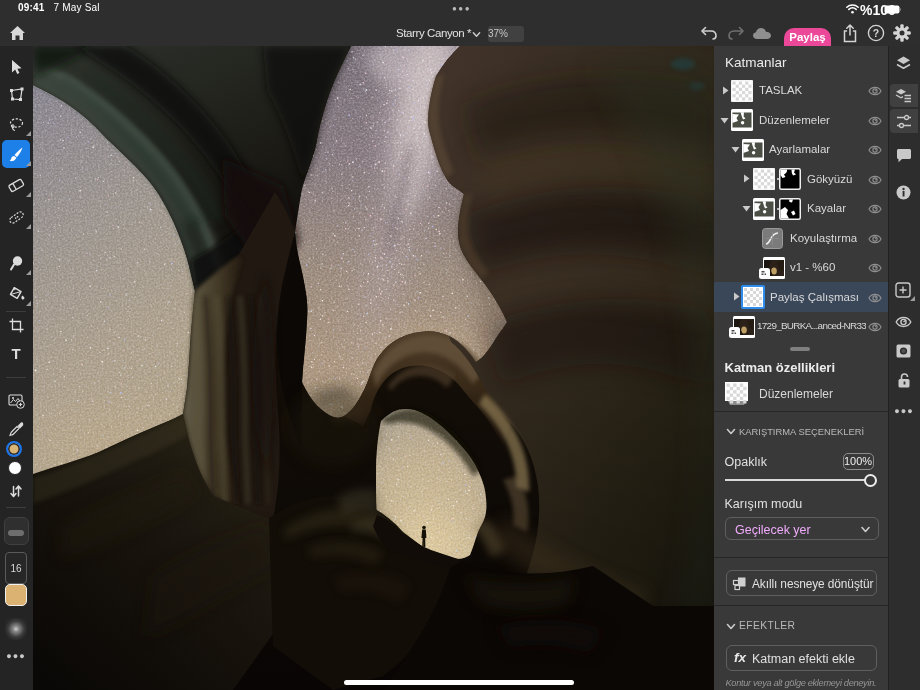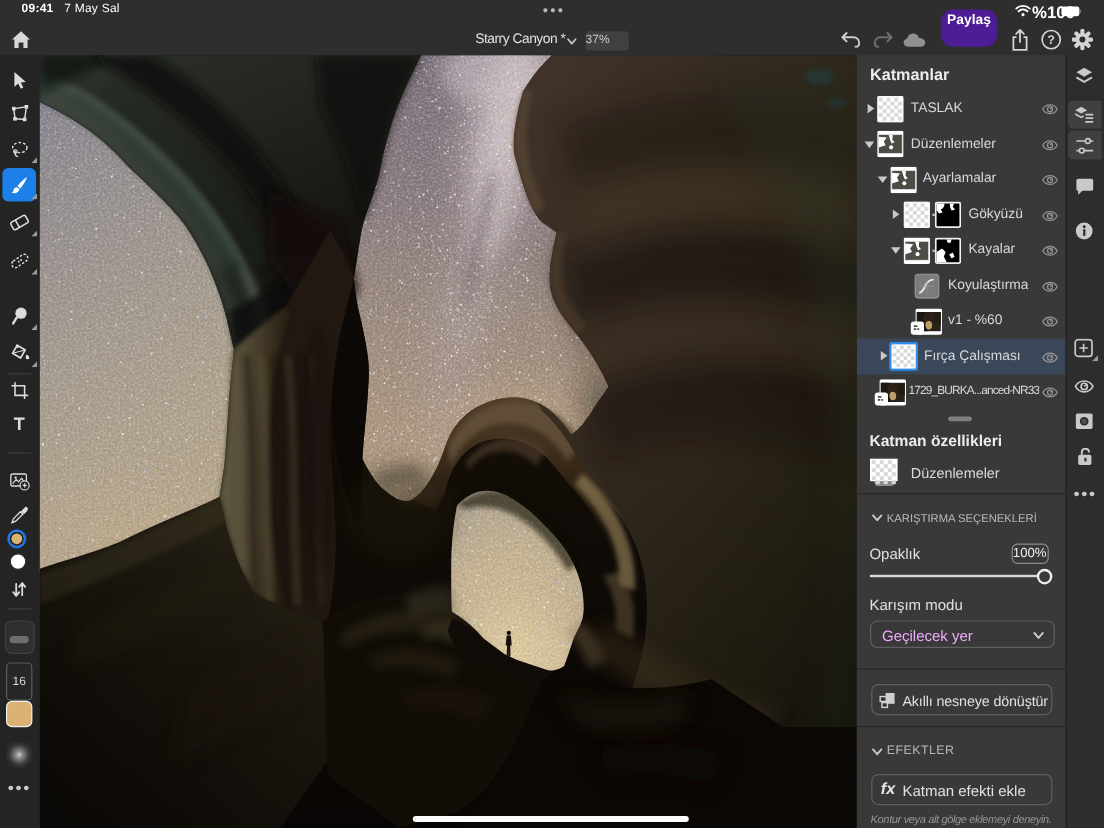--- a/index.html
+++ b/index.html
@@ -26,21 +26,21 @@
     <path d="M5.5,1.5 L2,5 L5.5,8.5" fill="none" stroke="#cfcfcf" stroke-width="1.6" stroke-linecap="round" stroke-linejoin="round"></path>
     <path d="M2.5,5 L11,5 C14,5 16,7 16,9.8 C16,12 14.5,13 13,13" fill="none" stroke="#cfcfcf" stroke-width="1.6" stroke-linecap="round"></path>
   </svg>
 <svg style="position:absolute;left:727px;top:26px" width="18" height="14" viewBox="0 0 18 14">
     <path d="M12.5,1.5 L16,5 L12.5,8.5" fill="none" stroke="#707070" stroke-width="1.6" stroke-linecap="round" stroke-linejoin="round"></path>
     <path d="M15.5,5 L7,5 C4,5 2,7 2,9.8 C2,12 3.5,13 5,13" fill="none" stroke="#707070" stroke-width="1.6" stroke-linecap="round"></path>
   </svg>
 <svg style="position:absolute;left:752px;top:27px" width="20" height="13" viewBox="0 0 20 13">
     <path d="M5,12 C2.8,12 1,10.5 1,8.5 C1,6.8 2.2,5.5 4,5.2 C4.4,2.8 6.5,1 9,1 C11.3,1 13.3,2.5 13.9,4.7 C16.7,4.8 19,6.3 19,8.6 C19,10.7 17.2,12 15,12 Z" fill="#8f8f8f"></path>
   </svg>
-<div class="abs" style="left:784px;top:8px;width:47px;height:31px;background:#4c1d95;border-radius:10px;color:#fff;font-size:11.5px;font-weight:bold;text-align:center;line-height:19.5px">Paylaş</div>
+<div class="abs" style="left:784px;top:28px;width:47px;height:31px;background:#ec4899;border-radius:10px;color:#fff;font-size:11.5px;font-weight:bold;text-align:center;line-height:19.5px">Paylaş</div>
 <svg style="position:absolute;left:842px;top:24px" width="16" height="19" viewBox="0 0 16 19">
     <path d="M8,1 L8,11 M8,1 L4.8,4.2 M8,1 L11.2,4.2" fill="none" stroke="#d4d4d4" stroke-width="1.5" stroke-linecap="round" stroke-linejoin="round"></path>
     <path d="M4.5,7 L2.5,7 L2.5,17.5 L13.5,17.5 L13.5,7 L11.5,7" fill="none" stroke="#d4d4d4" stroke-width="1.5" stroke-linecap="round"></path>
   </svg>
 <svg style="position:absolute;left:867px;top:24px" width="18" height="18" viewBox="0 0 18 18">
     <circle cx="9" cy="9" r="7.6" fill="none" stroke="#d4d4d4" stroke-width="1.4"></circle>
     <text x="9" y="13" text-anchor="middle" font-family="Liberation Sans" font-size="10.5" font-weight="bold" fill="#d4d4d4">?</text>
   </svg>
 <svg style="position:absolute;left:893px;top:24px" width="18" height="18" viewBox="0 0 18 18">
     <rect x="7.3" y="0.2" width="3.4" height="4.5" rx="1.2" fill="#d4d4d4" transform="rotate(0 9 9)"></rect>
@@ -2481,21 +2481,21 @@
       <path d="M304,452 C316,444 330,441 344,444 L348,470 C336,464 322,463 310,468 Z" fill="#56513a" opacity="0.35" filter="url(#b4)"></path>
       <path d="M318,478 C330,470 344,468 356,472 L352,492 C342,486 330,485 320,489 Z" fill="#4c4730" opacity="0.3" filter="url(#b4)"></path>
       <path d="M344,469 C352,472 360,478 368,486 C378,494 388,500 398,504 L428,514 C424,520 416,522 406,520 L360,506 C350,500 344,490 340,480 Z" fill="#110c07"></path>
       <g fill="#141008">
         <circle cx="391" cy="481.5" r="1.8"></circle>
         <path d="M389.2,483.5 L392.8,483.5 L393.4,492 L392.2,492 L392.4,501 L390.8,501 L391,493 L390.6,501 L389.2,501 L389.6,492 L388.4,492 Z"></path>
       </g>
     </svg></div>
 <div class="abs" style="left:344px;top:680px;width:230px;height:4.5px;border-radius:2.5px;background:#fff"></div>
 <div class="abs" style="left:714px;top:46px;width:174px;height:644px;background:#393939;overflow:hidden">
-    <div class="abs" style="left:11px;top:9px;color:#ececec;font-size:13.5px;font-weight:bold">Katmanlar</div>
+    <div class="abs" style="left:11px;top:9px;color:#ececec;font-size:13.5px;font-weight:normal">Katmanlar</div>
     <svg style="position:absolute;left:8px;top:39.7px" width="7" height="9" viewBox="0 0 7 9">
       <path d="M1,0.5 L6.5,4.5 L1,8.5 Z" fill="#c9c9c9"></path>
     </svg>
     <svg style="position:absolute;left:17px;top:33.5px" width="22" height="22" viewBox="0 0 22 22">
       <rect x="0.5" y="0.5" width="21" height="21" fill="#ffffff" stroke="#f5f5f5" stroke-width="1.5" rx="1.5"></rect>
       <rect x="1.50" y="1.50" width="3.17" height="3.17" fill="#d8d8d8"></rect>
       <rect x="1.50" y="7.83" width="3.17" height="3.17" fill="#d8d8d8"></rect>
       <rect x="1.50" y="14.17" width="3.17" height="3.17" fill="#d8d8d8"></rect>
       <rect x="4.67" y="4.67" width="3.17" height="3.17" fill="#d8d8d8"></rect>
       <rect x="4.67" y="11.00" width="3.17" height="3.17" fill="#d8d8d8"></rect>
@@ -2660,21 +2660,21 @@
       <rect x="10.00" y="4.00" width="3.00" height="3.00" fill="#d8d8d8"></rect>
       <rect x="10.00" y="10.00" width="3.00" height="3.00" fill="#d8d8d8"></rect>
       <rect x="10.00" y="16.00" width="3.00" height="3.00" fill="#d8d8d8"></rect>
       <rect x="13.00" y="1.00" width="3.00" height="3.00" fill="#d8d8d8"></rect>
       <rect x="13.00" y="7.00" width="3.00" height="3.00" fill="#d8d8d8"></rect>
       <rect x="13.00" y="13.00" width="3.00" height="3.00" fill="#d8d8d8"></rect>
       <rect x="16.00" y="4.00" width="3.00" height="3.00" fill="#d8d8d8"></rect>
       <rect x="16.00" y="10.00" width="3.00" height="3.00" fill="#d8d8d8"></rect>
       <rect x="16.00" y="16.00" width="3.00" height="3.00" fill="#d8d8d8"></rect>
     </svg>
-    <div class="abs" style="left:56px;top:244.5px;color:#d9d9d9;font-size:11.5px;white-space:nowrap;max-width:96px;overflow:hidden">Fırça Çalışması</div>
+    <div class="abs" style="left:56px;top:244.5px;color:#d9d9d9;font-size:11.5px;white-space:nowrap;max-width:96px;overflow:hidden">Paylaş Çalışması</div>
     <svg style="position:absolute;left:154px;top:245.5px" width="14" height="12" viewBox="0 0 14 12">
       <path d="M7,2.4 C10,2.4 12.2,4.4 13,6 C12.2,7.6 10,9.6 7,9.6 C4,9.6 1.8,7.6 1,6 C1.8,4.4 4,2.4 7,2.4 Z" fill="none" stroke="#909090" stroke-width="1.1"></path>
       <circle cx="7" cy="6" r="2.1" fill="none" stroke="#909090" stroke-width="1.1"></circle>
       <path d="M7,6 L9,4.4" stroke="#909090" stroke-width="1.0"></path>
     </svg>
     <svg style="position:absolute;left:14px;top:269.5px" width="28" height="24" viewBox="-5 0 28 24">
       <rect x="0" y="0" width="22" height="22" fill="#fff" rx="1.5"></rect>
       <rect x="1" y="3" width="20" height="16" fill="#2b2118"></rect>
       <ellipse cx="11.0" cy="14.0" rx="2.8" ry="3.6" fill="#bf9f66"></ellipse>
       <path d="M1,3 L8,3 L6,10 L10,19 L1,19 Z" fill="#1c1610"></path>

